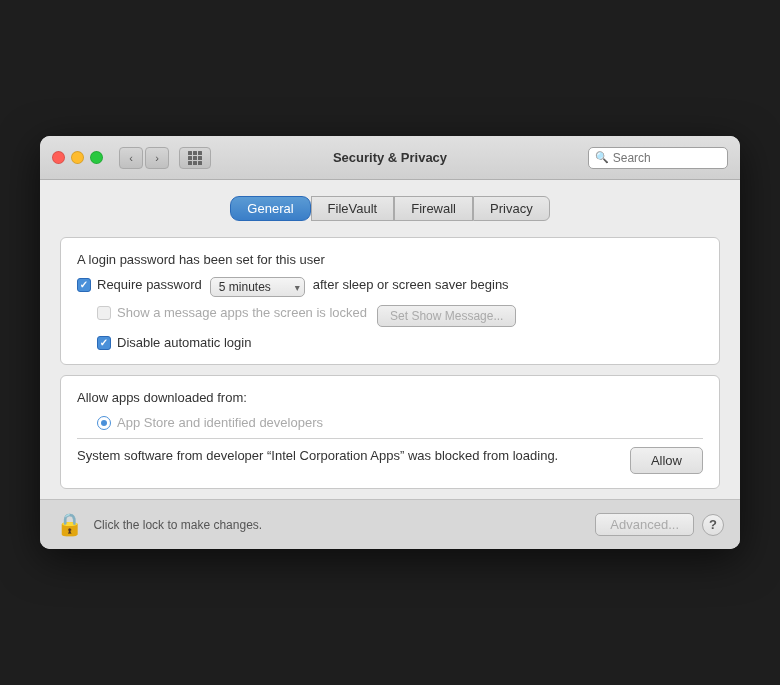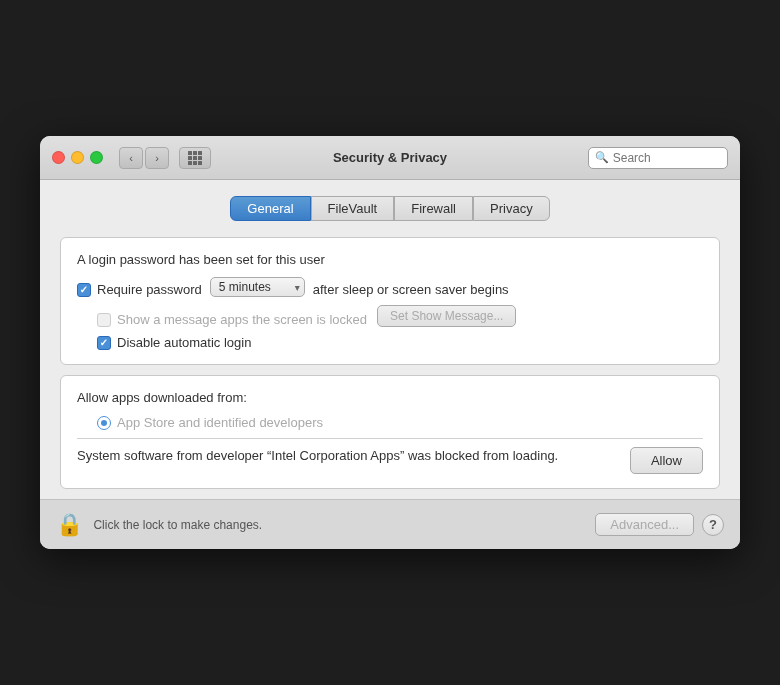--- a/index.html
+++ b/index.html
@@ -135,31 +135,32 @@
       background: linear-gradient(to bottom, #e8e8e8, #d8d8d8);
       cursor: pointer;
       color: #333;
     }
     .tab:first-child { border-radius: 6px 0 0 6px; }
     .tab:last-child { border-radius: 0 6px 6px 0; }
     .tab.active {
       background: linear-gradient(to bottom, #5b9bd4, #3a7ec8);
       color: white;
       border-color: #2a6ab8;
+      border-radius: 9px;
     }
     .section {
       background: white;
       border: 1px solid #c8c8c8;
       border-radius: 6px;
       padding: 14px 16px;
       margin-bottom: 10px;
     }
     .section-row {
       display: flex;
-      align-items: flex-end;
+      align-items: flex-start;
       margin-bottom: 8px;
     }
     .section-row:last-child { margin-bottom: 0; }
     .btn {
       background: linear-gradient(to bottom, #f0f0f0, #e0e0e0);
       border: 1px solid #aaa;
       border-radius: 5px;
       padding: 3px 12px;
       font-size: 12px;
       color: #333;

